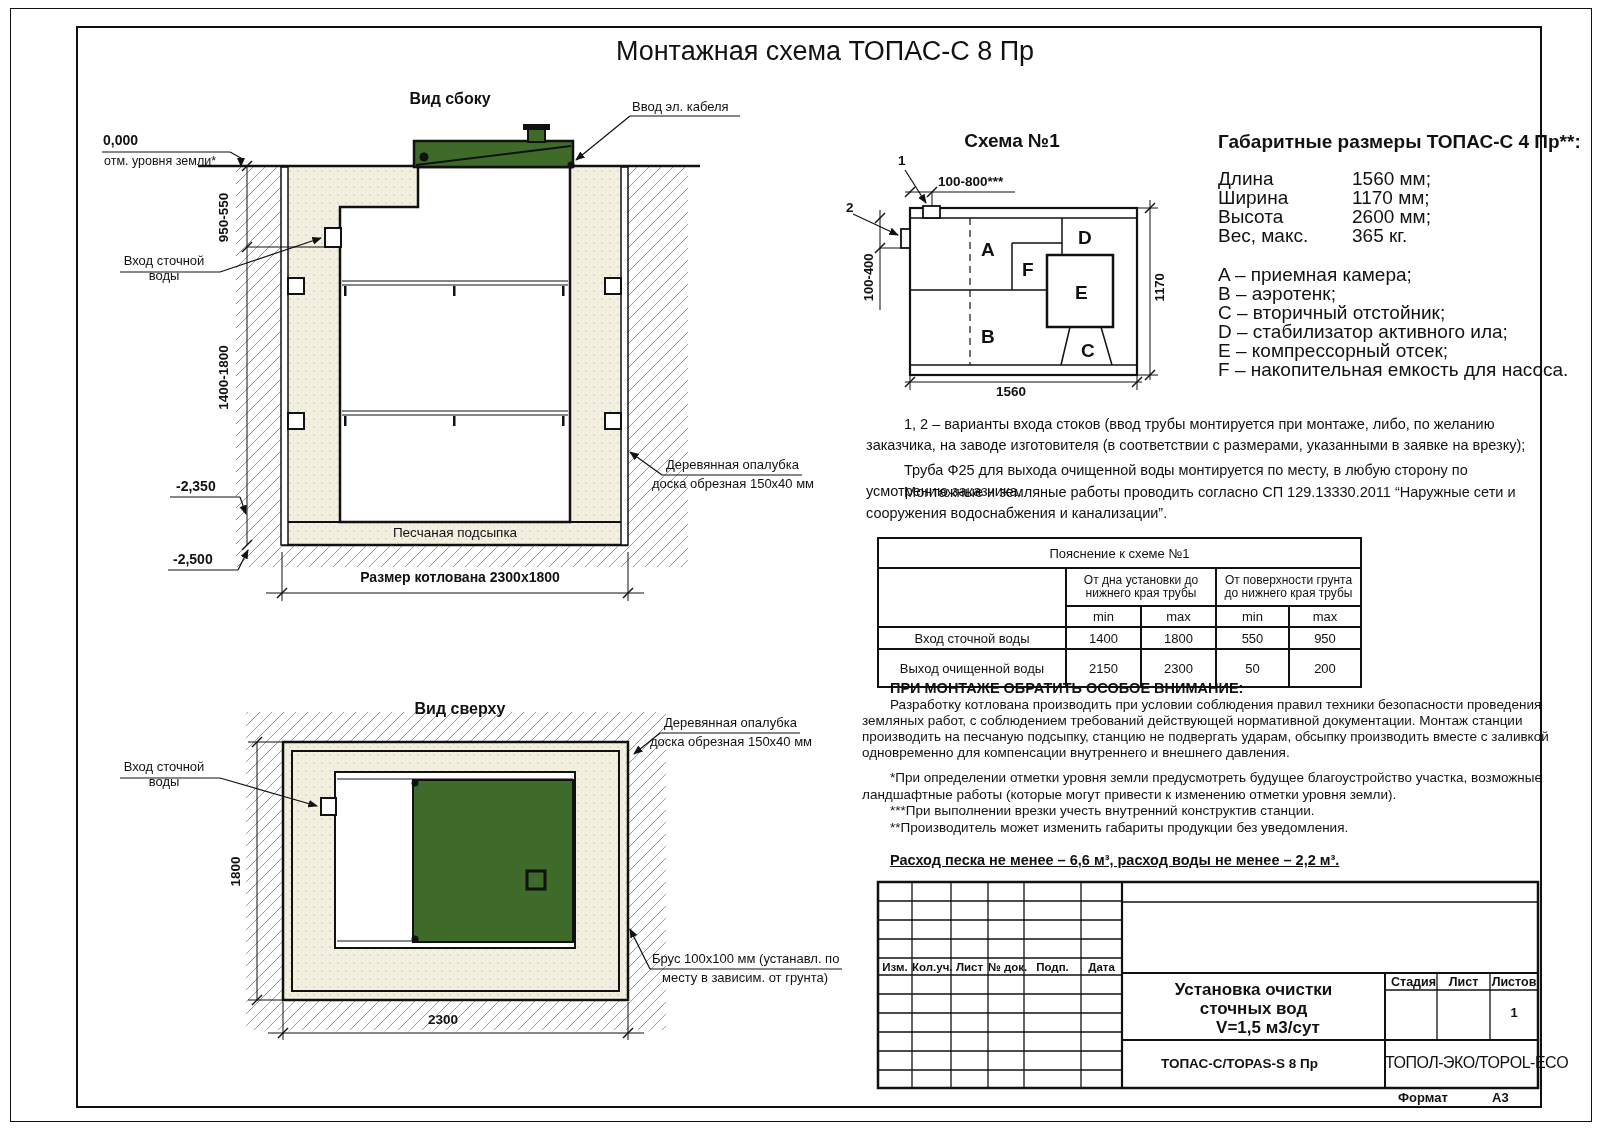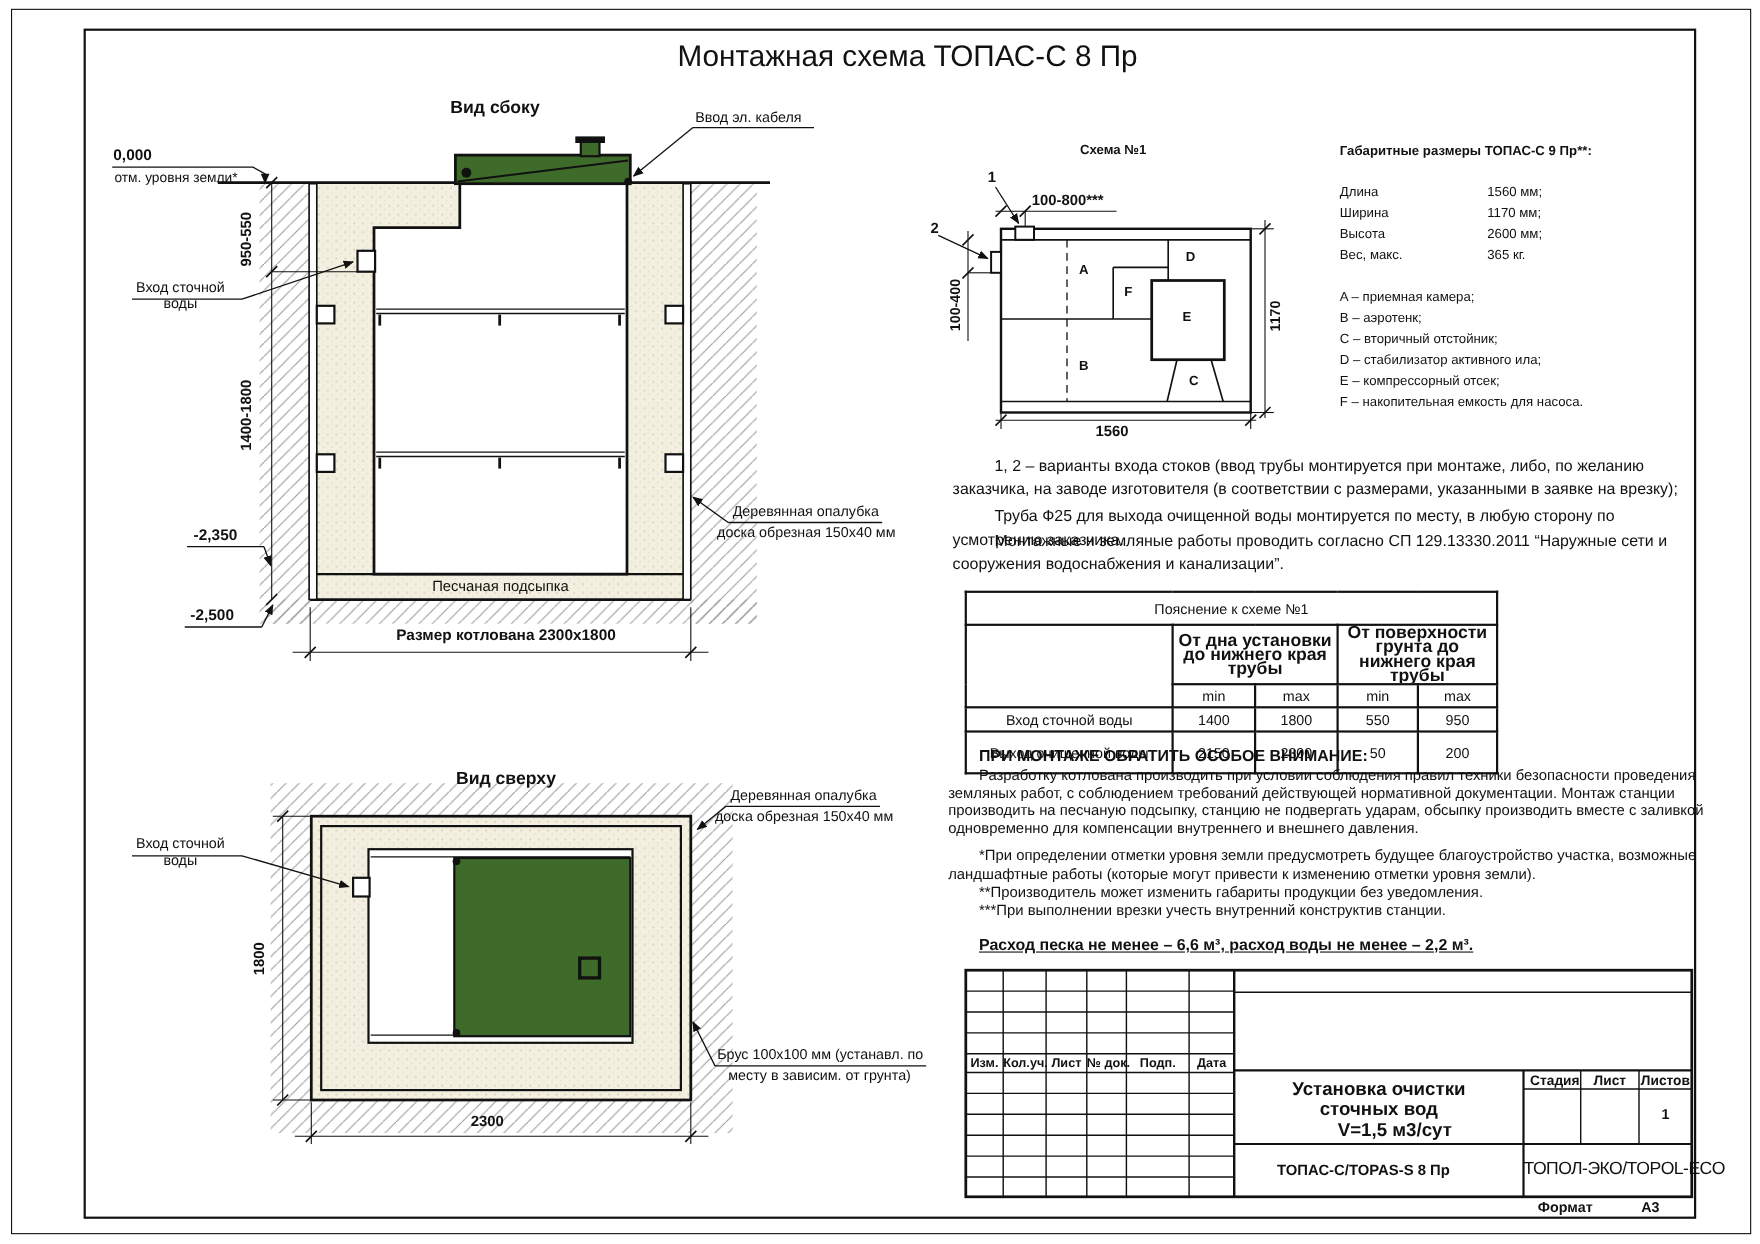--- a/index.html
+++ b/index.html
@@ -4,33 +4,33 @@
 <style>
   html,body{margin:0;padding:0;background:#e8e8e8;}
   #page{position:relative;width:1600px;height:1131px;background:#ffffff;overflow:hidden;
         font-family:"Liberation Sans",sans-serif;color:#111;}
   #outer-frame{position:absolute;left:10px;top:8px;width:1580px;height:1112px;border:1.5px solid #111;}
   #inner-frame{position:absolute;left:76px;top:26px;width:1462px;height:1078px;border:2.5px solid #111;}
   .t{position:absolute;white-space:nowrap;color:#111;line-height:1.12;}
   .c{text-align:center;}
   .w400{font-weight:400}.w600{font-weight:600}
   .f11{font-size:11.5px}.f12{font-size:12.5px}.f13{font-size:13px}.f135{font-size:13.5px}
-  .f14{font-size:14px}.f145{font-size:14.5px}.f15{font-size:12px}.f16{font-size:16px}
+  .f14{font-size:14px}.f145{font-size:14.5px}.f15{font-size:19px}.f16{font-size:16px}
   .f17{font-size:17px}.f27{font-size:27px}
   .rot{transform:rotate(-90deg);transform-origin:center center;}
   .para{position:absolute;white-space:normal;font-size:14.5px;line-height:21px;}
   .para p{margin:4px;text-indent:38px;}
   .note-block{position:absolute;white-space:normal;font-size:13.5px;line-height:16.5px;width:695px;}
   .note-block p{margin:0 0 0 0;text-indent:28px;}
   .att-body{position:absolute;white-space:normal;font-size:13.5px;line-height:16px;width:697px;}
   .att-body p{margin:0;text-indent:28px;}
   table.exp{position:absolute;left:877px;top:537px;border-collapse:collapse;table-layout:fixed;}
   table.exp td{border:2px solid #111;padding:0;text-align:center;vertical-align:middle;
                font-size:13px;font-weight:500;overflow:hidden;}
-  table.exp td.hd2{font-size:16px;line-height:13px;white-space:normal;font-weight:bold;}
+  table.exp td.hd2{font-size:12px;line-height:13px;white-space:normal;}
   .underl{text-decoration:underline;}
 </style>
 </head>
 <body>
 
 <div id="page">
   <div id="outer-frame"></div>
   <div id="inner-frame"></div>
 
   <svg width="1600" height="1131" style="position:absolute;left:0;top:0" xmlns="http://www.w3.org/2000/svg">
@@ -255,21 +255,21 @@
   <div class="t c f13 w600 rot" style="left:834px;top:270px;width:70px">100-400</div>
   <div class="t c f13 w600 rot" style="left:1140px;top:280px;width:40px">1170</div>
   <div class="t c f135 w600" style="left:989px;top:384px;width:44px">1560</div>
   <div class="t f15 w600" style="left:981px;top:239px">A</div>
   <div class="t f15 w600" style="left:981px;top:326px">B</div>
   <div class="t f15 w600" style="left:1022px;top:259px">F</div>
   <div class="t f15 w600" style="left:1078px;top:227px">D</div>
   <div class="t f15 w600" style="left:1075px;top:282px">E</div>
   <div class="t f15 w600" style="left:1081px;top:340px">C</div>
 
-  <div class="t f15 w600" style="left:1218px;top:131px">Габаритные размеры ТОПАС-С 9 Пр**:</div>
+  <div class="t f15 w600" style="left:1218px;top:131px">Габаритные размеры ТОПАС-С 4 Пр**:</div>
   <div class="t f15" style="left:1218px;top:168px">Длина</div>
   <div class="t f15" style="left:1352px;top:168px">1560 мм;</div>
   <div class="t f15" style="left:1218px;top:187px">Ширина</div>
   <div class="t f15" style="left:1352px;top:187px">1170 мм;</div>
   <div class="t f15" style="left:1218px;top:206px">Высота</div>
   <div class="t f15" style="left:1352px;top:206px">2600 мм;</div>
   <div class="t f15" style="left:1218px;top:225px">Вес, макс.</div>
   <div class="t f15" style="left:1352px;top:225px">365 кг.</div>
   <div class="t f15" style="left:1218px;top:264px">A – приемная камера;</div>
   <div class="t f15" style="left:1218px;top:283px">B – аэротенк;</div>
@@ -325,22 +325,22 @@
     </tr>
   </tbody>
     </table>
 
   <div class="t f145 w600" style="left:890px;top:680px">ПРИ МОНТАЖЕ ОБРАТИТЬ ОСОБОЕ ВНИМАНИЕ:</div>
   <div class="att-body" style="left:862px;top:697px">
     <p>Разработку котлована производить при условии соблюдения правил техники безопасности проведения земляных работ, с соблюдением требований действующей нормативной документации. Монтаж станции производить на песчаную подсыпку, станцию не подвергать ударам, обсыпку производить вместе с заливкой одновременно для компенсации внутреннего и внешнего давления.</p>
   </div>
   <div class="note-block" style="left:862px;top:770px">
     <p>*При определении отметки уровня земли предусмотреть будущее благоустройство участка, возможные ландшафтные работы (которые могут привести к изменению отметки уровня земли).</p>
+    <p>***При выполнении врезки учесть внутренний конструктив станции.</p>
     <p>**Производитель может изменить габариты продукции без уведомления.</p>
-    <p>***При выполнении врезки учесть внутренний конструктив станции.</p>
   </div>
   <div class="t f145 w600 underl" style="left:890px;top:852px">Расход песка не менее – 6,6 м³, расход воды не менее – 2,2 м³.</div>
 
   <div class="t c f11 w600" style="left:878px;top:961px;width:34px">Изм.</div>
   <div class="t c f11 w600" style="left:912px;top:961px;width:24px">Кол.уч.</div>
   <div class="t c f11 w600" style="left:951px;top:961px;width:37px">Лист</div>
   <div class="t c f11 w600" style="left:988px;top:961px;width:36px">№ док.</div>
   <div class="t c f11 w600" style="left:1024px;top:961px;width:57px">Подп.</div>
   <div class="t c f11 w600" style="left:1081px;top:961px;width:41px">Дата</div>
   <div class="t c f17 w600" style="left:1122px;top:980px;width:263px">Установка очистки</div>

